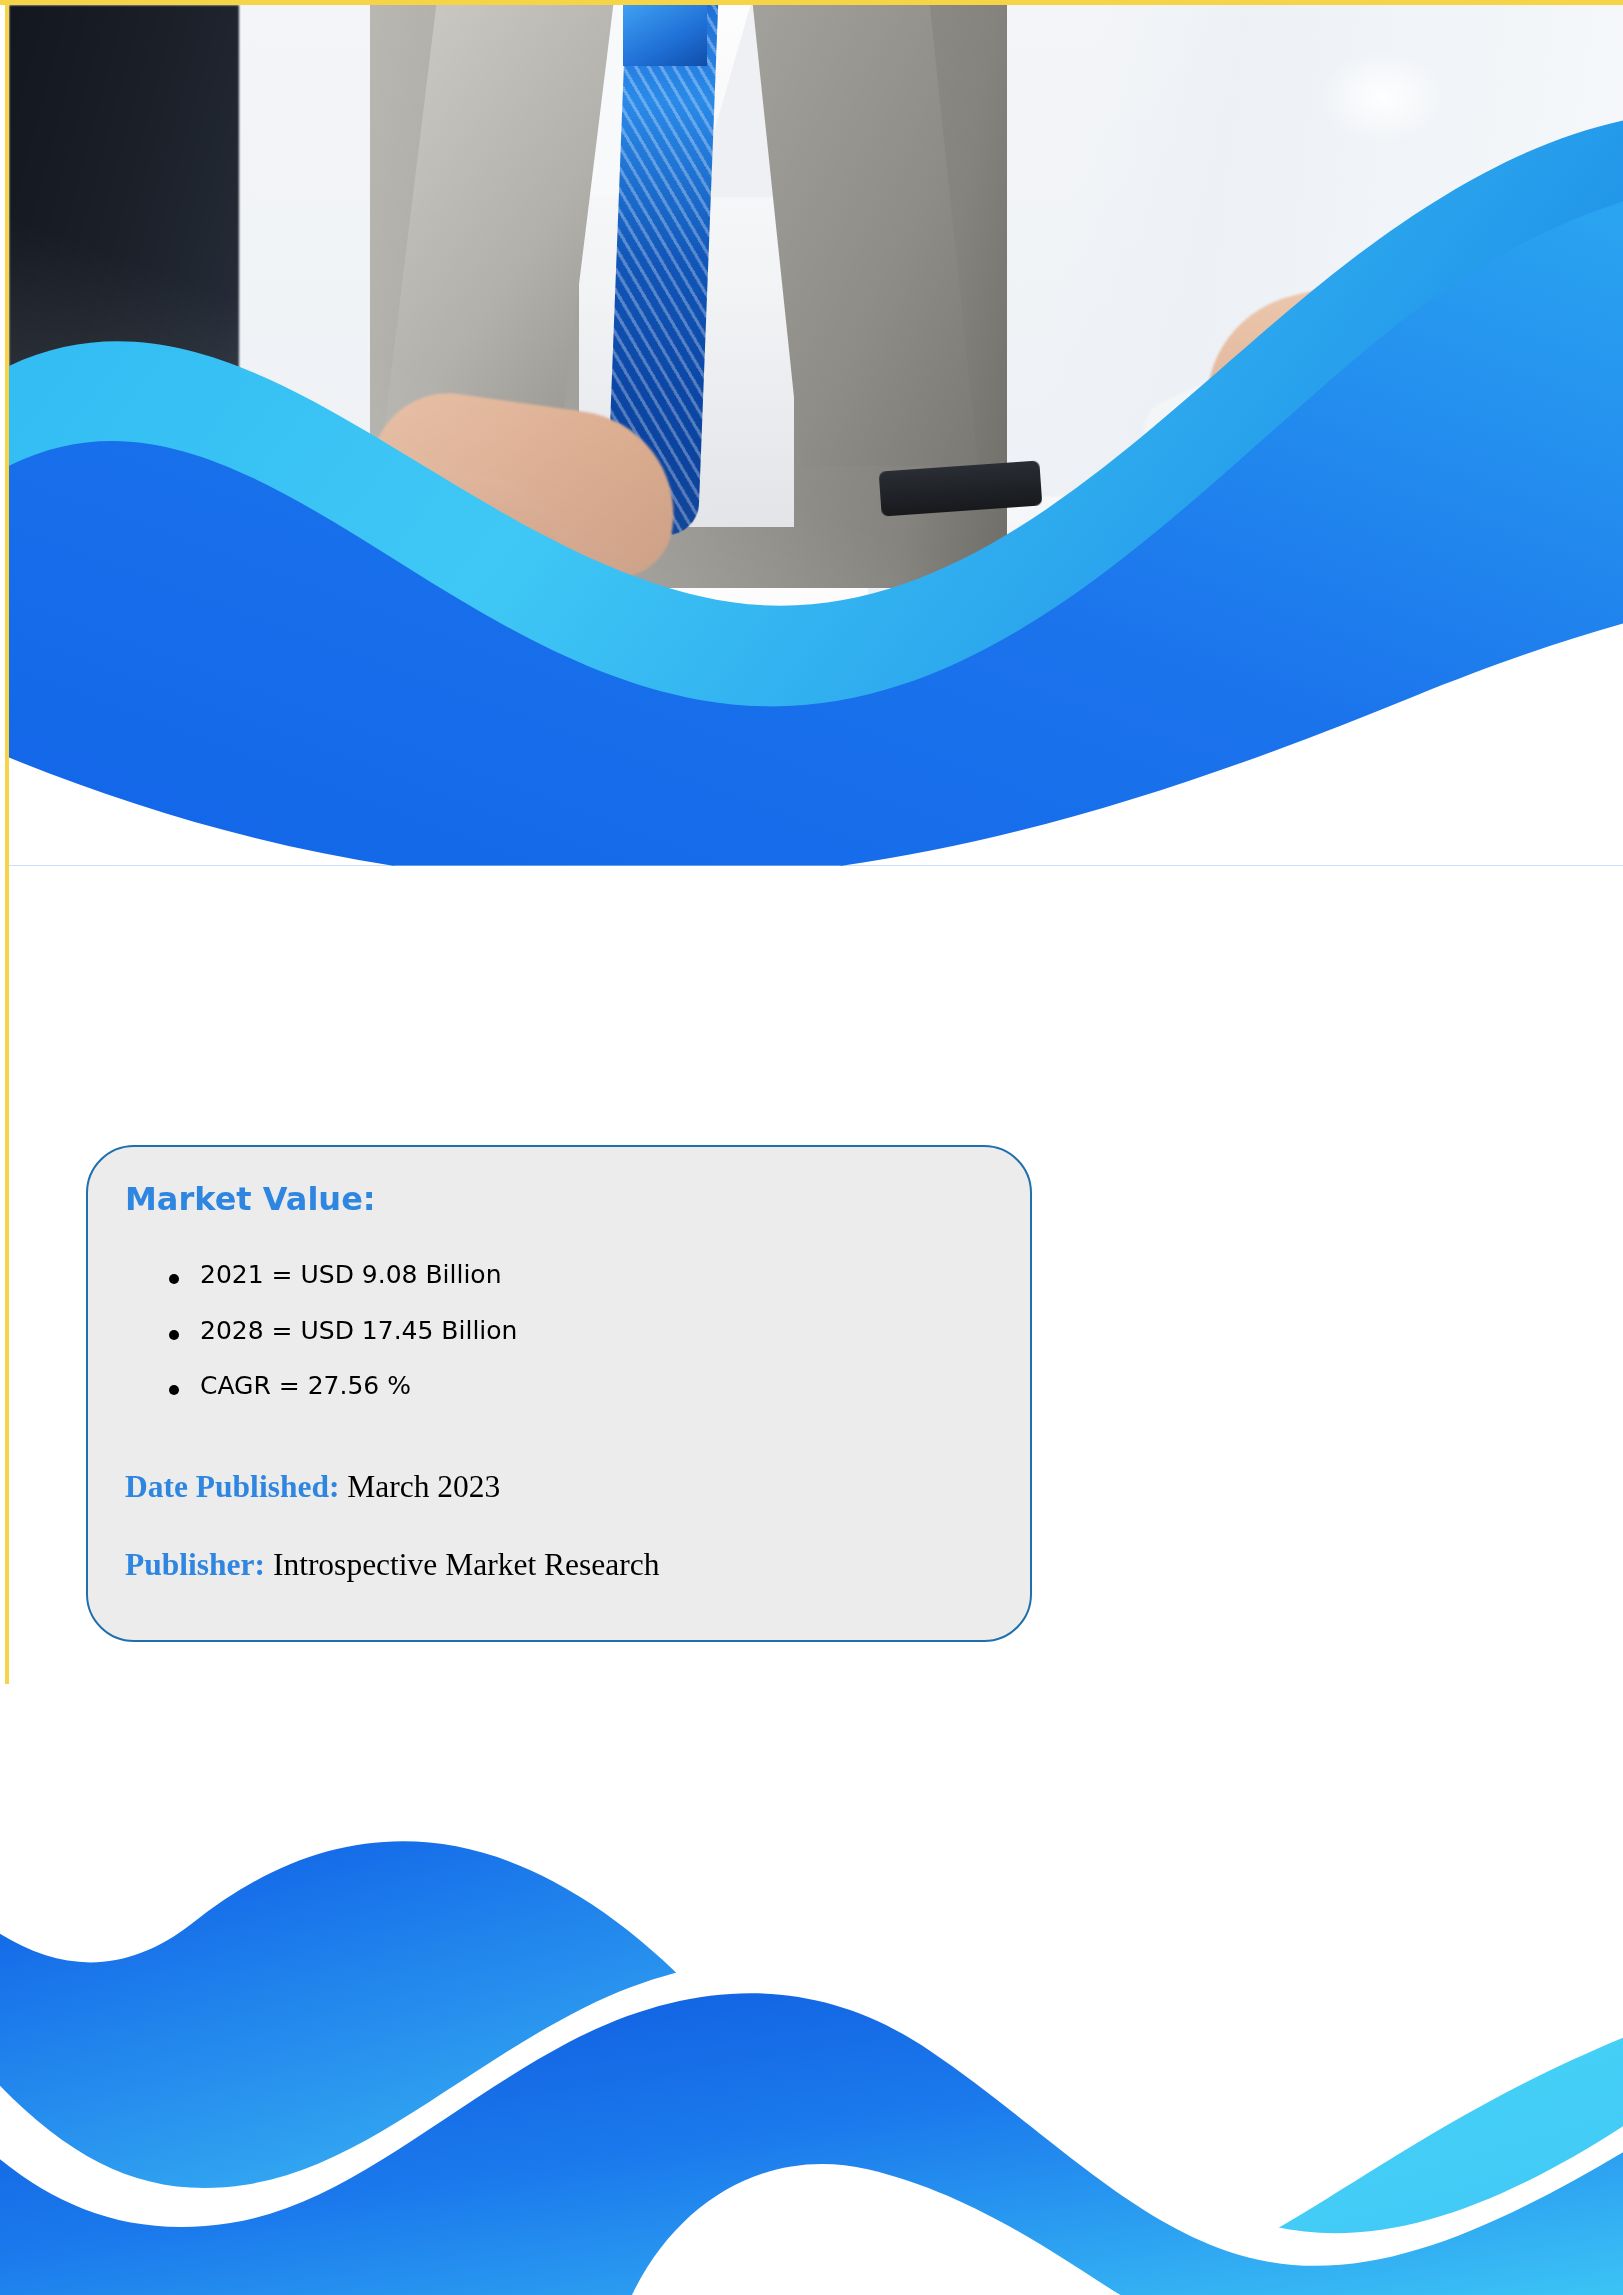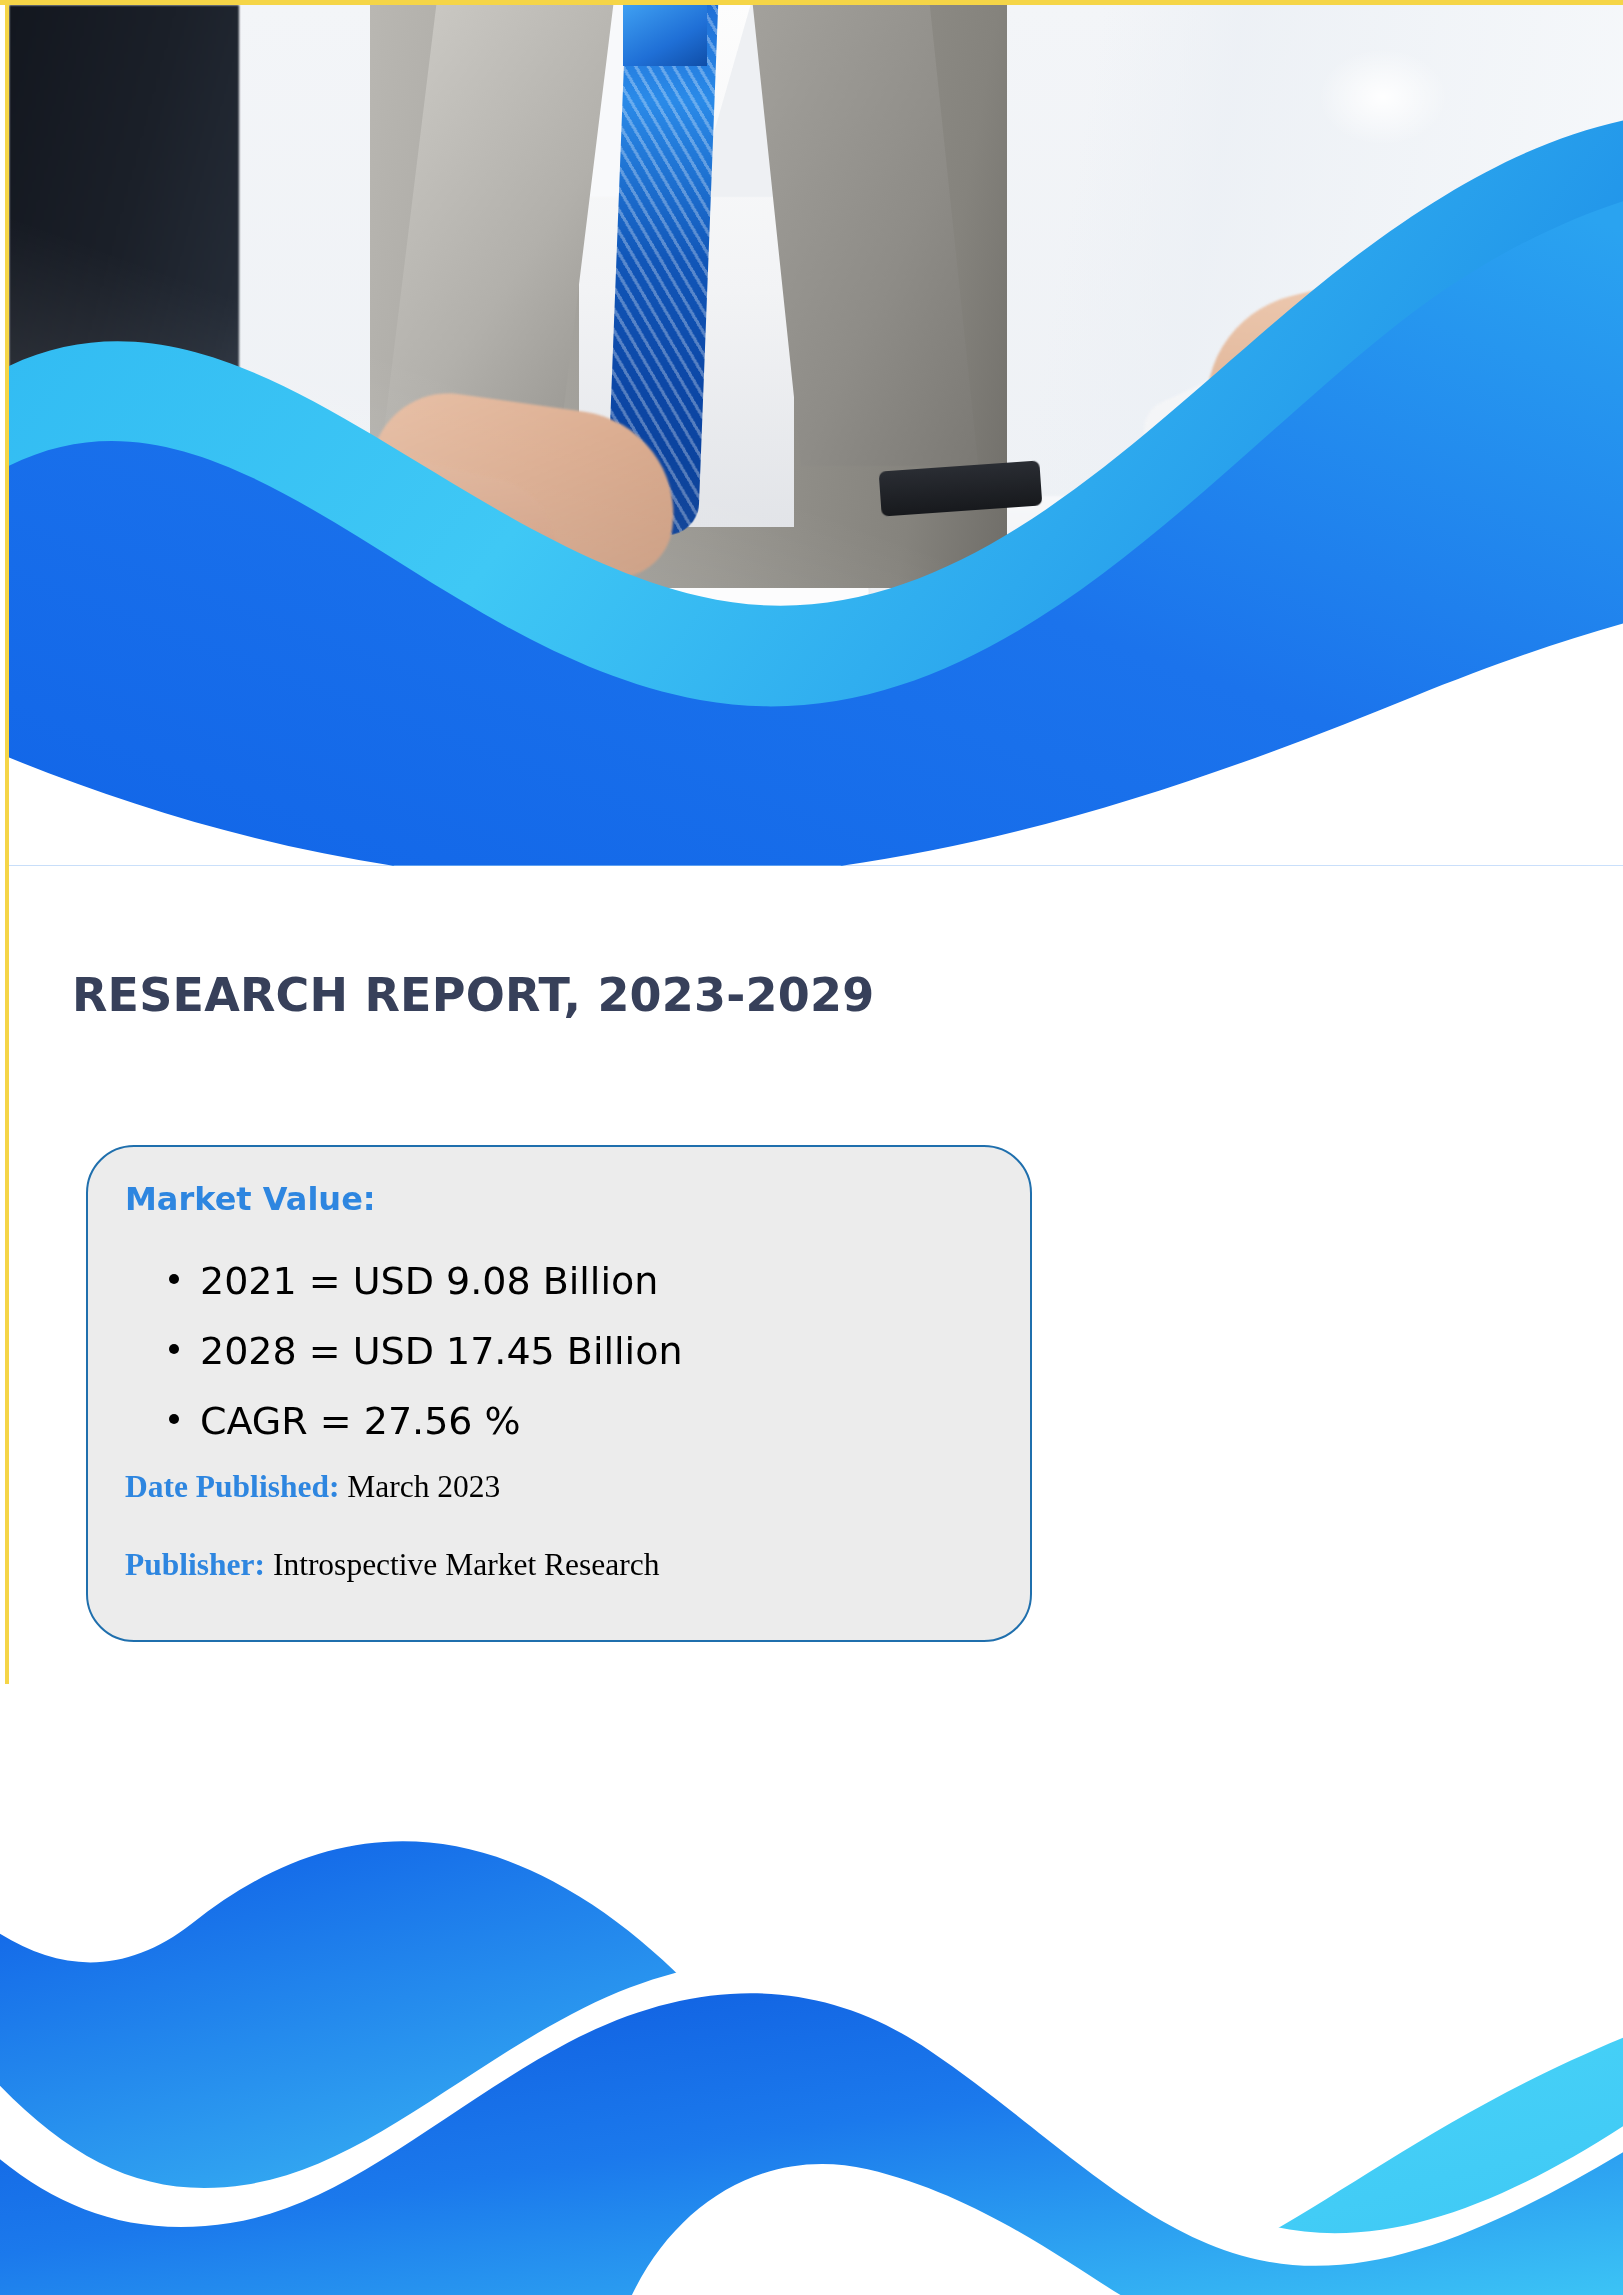--- a/index.html
+++ b/index.html
@@ -267,21 +267,21 @@
     text-align: center;
   }
   .bullets {
     position: absolute;
     left: 77px; top: 114px;
     margin: 0;
     padding: 0 0 0 35px;
     list-style: none;
     color: #000000;
     font-family: "DejaVu Sans", sans-serif;
-    font-size: 38px;
+    font-size: 25px;
   }
   .bullets li {
     position: relative;
     margin: 0 0 28px 0;
     line-height: 1.1;
   }
   .bullets li::before {
     content: "";
     position: absolute;
     left: -31px; top: 13px;
@@ -355,21 +355,20 @@
 
       <path d="M0,600 C290,455 540,840 900,905 C1260,970 1530,640 1790,430
                C1900,340 2010,285 2103,255 L2103,1121 L0,1121 Z" fill="url(#hwDark)"></path>
 
       <path d="M0,1121 L0,980 C260,1085 560,1160 900,1140 C1260,1118 1560,1010 1830,900
                C1930,860 2020,828 2103,805 L2103,1121 Z" fill="#ffffff"></path>
     </svg>
   </div>
 
   <div class="doc-title">
-    <div>RESEARCH REPORT, 2023-2029</div>
   </div>
 
   <div class="info-card">
     <div class="card-head">Market Value:</div>
 
     <ul class="bullets">
       <li>2021 = USD 9.08 Billion</li>
       <li>2028 = USD 17.45 Billion</li>
       <li>CAGR = 27.56 %</li>
     </ul>

